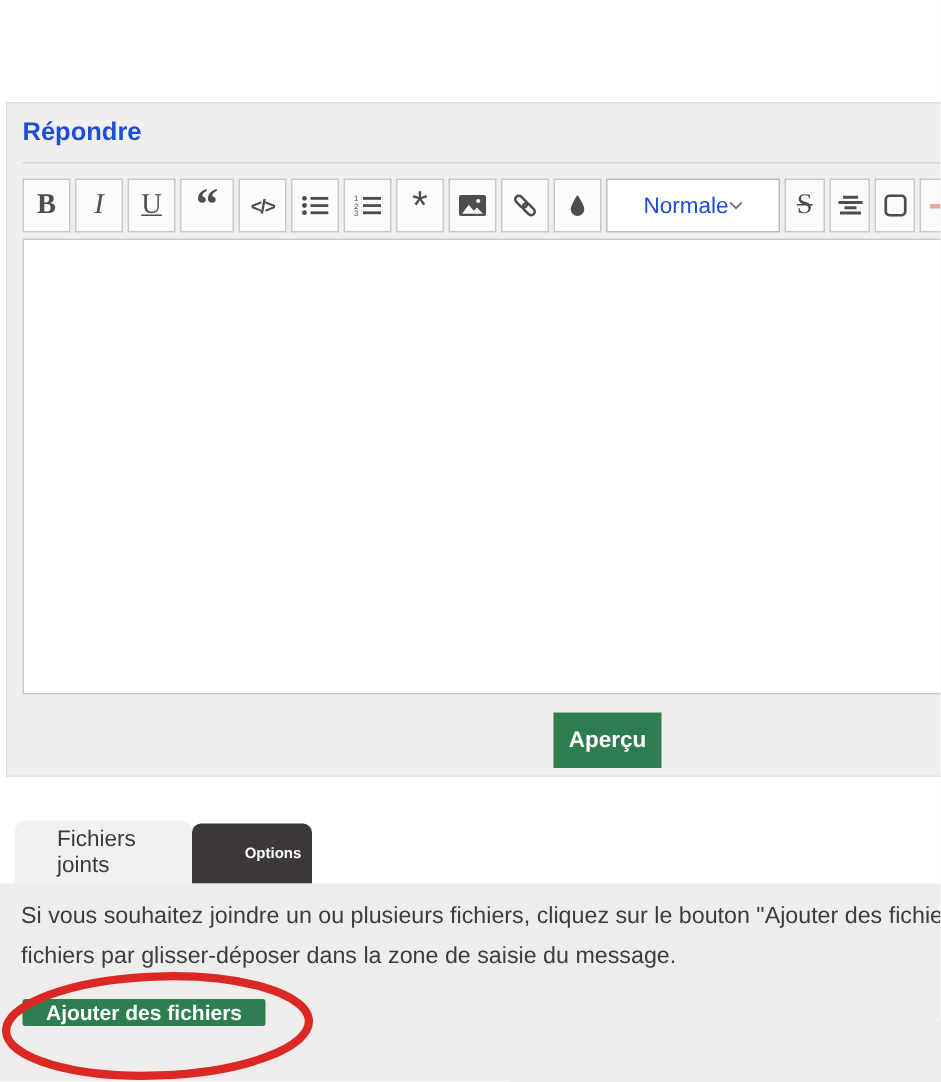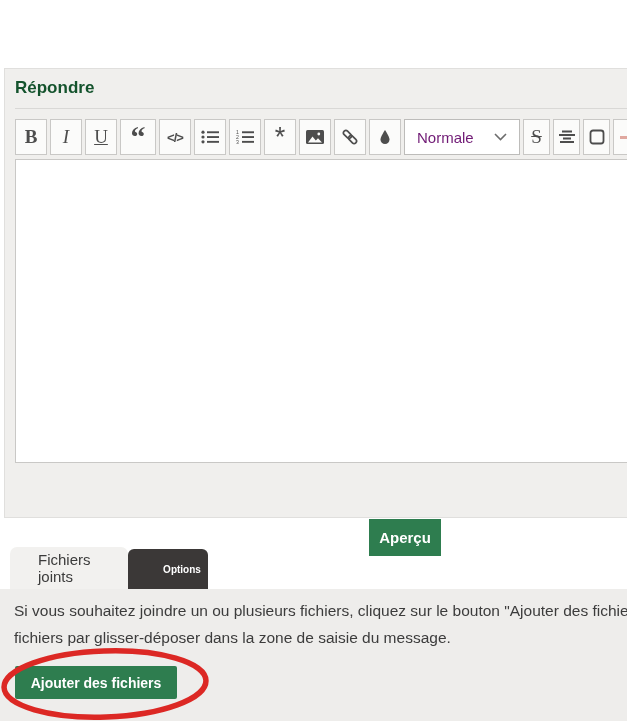--- a/index.html
+++ b/index.html
@@ -8,21 +8,21 @@
   .screen { position:relative; width:627px; height:721px; overflow:hidden; background:#fff; }
 
   
   .page-title { position:absolute; left:283px; top:4px; white-space:nowrap;
     font-size:25px; font-weight:bold; letter-spacing:-0.3px; color:#1e6e4e; }
   .page-title .suffix { font-weight:normal; color:#c3c3c3; margin-left:6px; }
 
   
   .reply-panel { position:absolute; left:4px; top:68px; width:700px; height:450px;
     background:#f0efed; border:1px solid #e0dfdd; }
-  .reply-heading { position:absolute; left:10px; top:9px; font-size:17px; font-weight:bold; color:#14532d; }
+  .reply-heading { position:absolute; left:10px; top:9px; font-size:17px; font-weight:bold; color:#1d4ed8; }
   .reply-divider { position:absolute; left:10px; top:39px; width:calc(100% - 20px); height:1px; background:#d9d8d6; }
 
   .toolbar { position:absolute; left:10px; top:50px; display:flex; gap:3px; align-items:flex-start; }
   .tb-btn { width:32px; height:36px; background:#fbfbfa; border:1px solid #c9c8c6;
     display:flex; align-items:center; justify-content:center; color:#4d4d4d; cursor:pointer;
     flex:none; overflow:hidden; }
   .tb-btn svg { display:block; }
   .glyph-serif { font-family:"Liberation Serif", serif; font-size:19px; }
   .b-bold  { font-weight:bold; }
   .b-italic{ font-style:italic; }
@@ -30,45 +30,45 @@
   .b-strike{ text-decoration:line-through; }
   .quote-glyph { font-family:"Liberation Serif", serif; font-weight:bold; font-size:30px; line-height:58px; }
   .code-glyph  { font-size:13px; font-weight:bold; letter-spacing:-1px; }
   .asterisk-glyph { font-size:27px; line-height:62px; }
   .tb-wide { width:36px; }
   .tb-narrow { width:27px; }
   .tb-clipped { width:15px; border-right:none; justify-content:flex-start; padding-left:6px; }
   .clip-mark { width:7px; height:3px; background:#e0a8a0; }
 
   .format-select { width:116px; height:36px; background:#ffffff; border:1px solid #bdbcba;
-    display:flex; align-items:center; justify-content:space-between; padding:0 12px;
-    font-size:15px; color:#701a75; cursor:pointer; flex:none; }
+    display:flex; align-items:center; justify-content:space-between; padding:0 24px;
+    font-size:15px; color:#1d4ed8; cursor:pointer; flex:none; }
 
   .editor { position:absolute; left:10px; top:90px; width:calc(100% - 20px); height:304px;
     background:#ffffff; border:1px solid #c9c8c6; resize:none; outline:none;
     font-family:"Liberation Sans", sans-serif; font-size:14px; padding:6px; }
 
   .action-btn { position:absolute; top:406px; height:37px; background:#2e7d4f; color:#fff;
     border:none; font-family:"Liberation Sans", sans-serif; font-size:15px; font-weight:bold;
-    display:flex; align-items:center; justify-content:center; cursor:pointer;margin-top:44px; }
+    display:flex; align-items:center; justify-content:center; cursor:pointer; }
   .btn-preview { left:364px; width:72px; }
   .btn-send    { left:459px; width:97px; }
 
   
   .tab { position:absolute; display:flex; align-items:center; justify-content:center; cursor:pointer;padding-left:28px; }
   .tab-light { left:10px; top:547px; width:118px; height:42px; background:#f2f1ef;
     border-radius:7px 7px 0 0; color:#3b3b3b; font-size:15px; }
   .tab-dark { left:128px; top:549px; width:80px; height:40px; background:#3b3837;
     border-radius:6px 6px 0 0; color:#ffffff; font-size:10px; font-weight:bold; }
 
   
   .options-section { position:absolute; left:0; top:589px; width:700px; height:132px; background:#eeedeb; }
   .instructions { position:absolute; left:14px; top:8px; font-size:15.5px; line-height:27px;
     color:#3c3c3c; white-space:nowrap; }
-  .add-files-btn { position:absolute; left:15px; top:77px; width:162px; height:33px;
+  .add-files-btn { position:absolute; left:15px; top:77px; width:162px; height:18px;
     background:#2e7d4f; color:#fff; border:none; border-radius:2px;
     font-family:"Liberation Sans", sans-serif; font-size:14px; font-weight:bold; cursor:pointer; }
 
   .annotation-svg { position:absolute; left:0; top:640px; width:230px; height:81px; pointer-events:none; }
 </style>
 </head>
 <body>
 
 <div class="screen">
 

